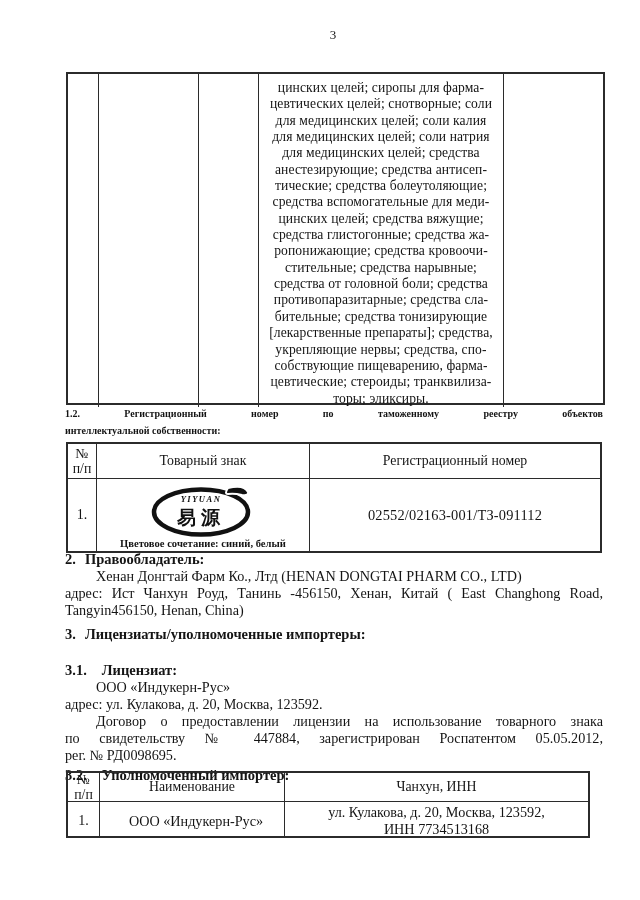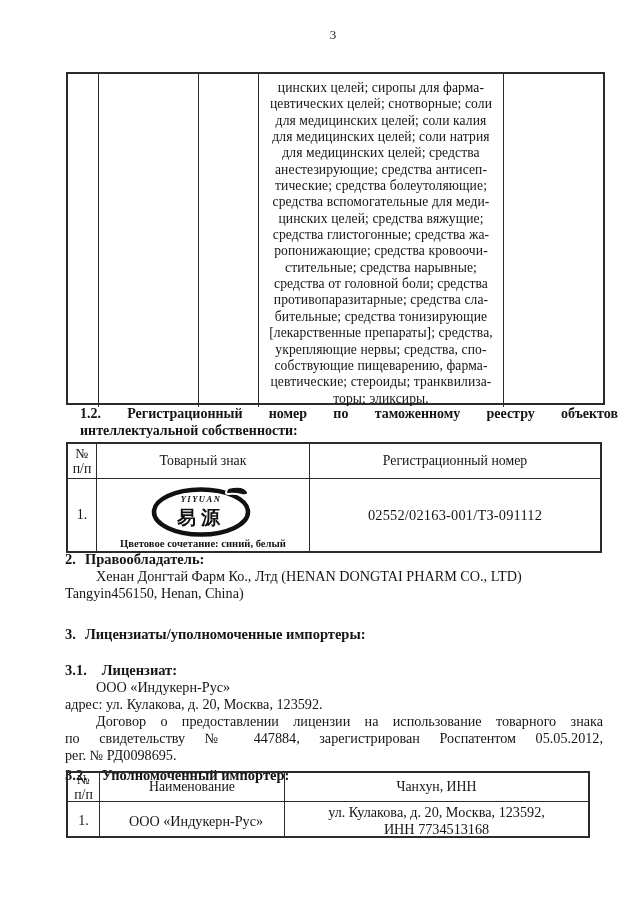--- a/index.html
+++ b/index.html
@@ -22,21 +22,21 @@
     border:2px solid #2b2b2b;box-sizing:border-box;
   }
   .top-table .cell{border-right:1.5px solid #2b2b2b;}
   .top-table .cell:last-child{border-right:none;}
   .goods-cell{
     font-size:13.6px;line-height:16.35px;text-align:center;
     padding-top:6px;letter-spacing:0.1px;
   }
 
   
-  .h12{top:406px;left:80px;width:538px;font-weight:bold;font-size:14px;line-height:16.6px;}
+  .h12{top:406px;left:65px;width:538px;font-weight:bold;font-size:10px;line-height:16.6px;}
   .jline{text-align:justify;text-align-last:justify;}
 
   
   .tm-table{
     top:442px;left:66px;width:536px;height:111px;
     display:grid;grid-template-columns:29px 213px 1fr;grid-template-rows:35px 1fr;
     border:2px solid #2b2b2b;box-sizing:border-box;
   }
   .tm-table .cell{border-right:1.5px solid #2b2b2b;display:flex;align-items:center;justify-content:center;}
   .tm-table .cell.lastcol{border-right:none;}
@@ -126,20 +126,21 @@
     <div class="color-note">Цветовое сочетание: синий, белый</div>
   </div>
   <div class="cell lastcol regnum">02552/02163-001/ТЗ-091112</div>
 </div>
 
 <div class="abs sec sec2">
   <div class="head">
     <span class="hnum">2.</span><span>Правообладатель:</span>
   </div>
   <div class="indent">Хенан Донгтай Фарм Ко., Лтд (HENAN DONGTAI PHARM CO., LTD)</div>
+  <div class="jline">адрес: Ист Чанхун Роуд, Танинь -456150, Хенан, Китай ( East Changhong Road,</div>
   <div>Tangyin456150, Henan, China)</div>
 </div>
 
 <div class="abs sec sec3h">
   <div class="head">
     <span class="hnum">3.</span><span>Лицензиаты/уполномоченные импортеры:</span>
   </div>
 </div>
 
 <div class="abs sec sec31">

